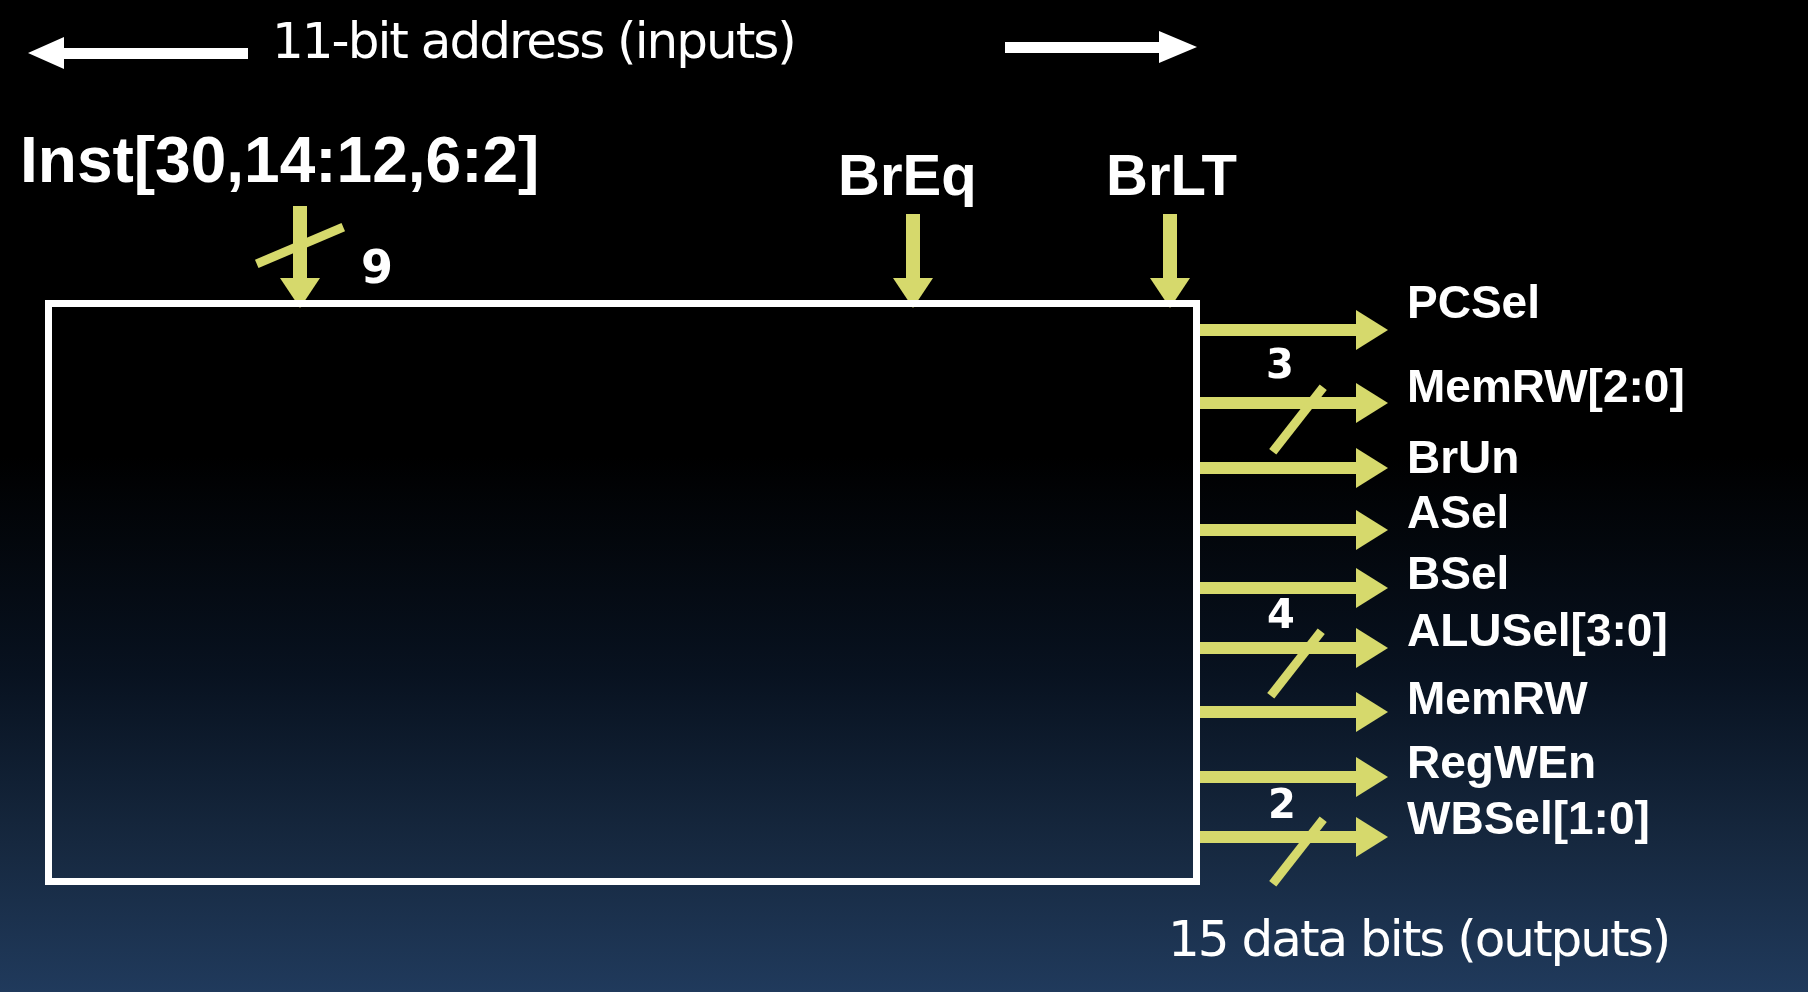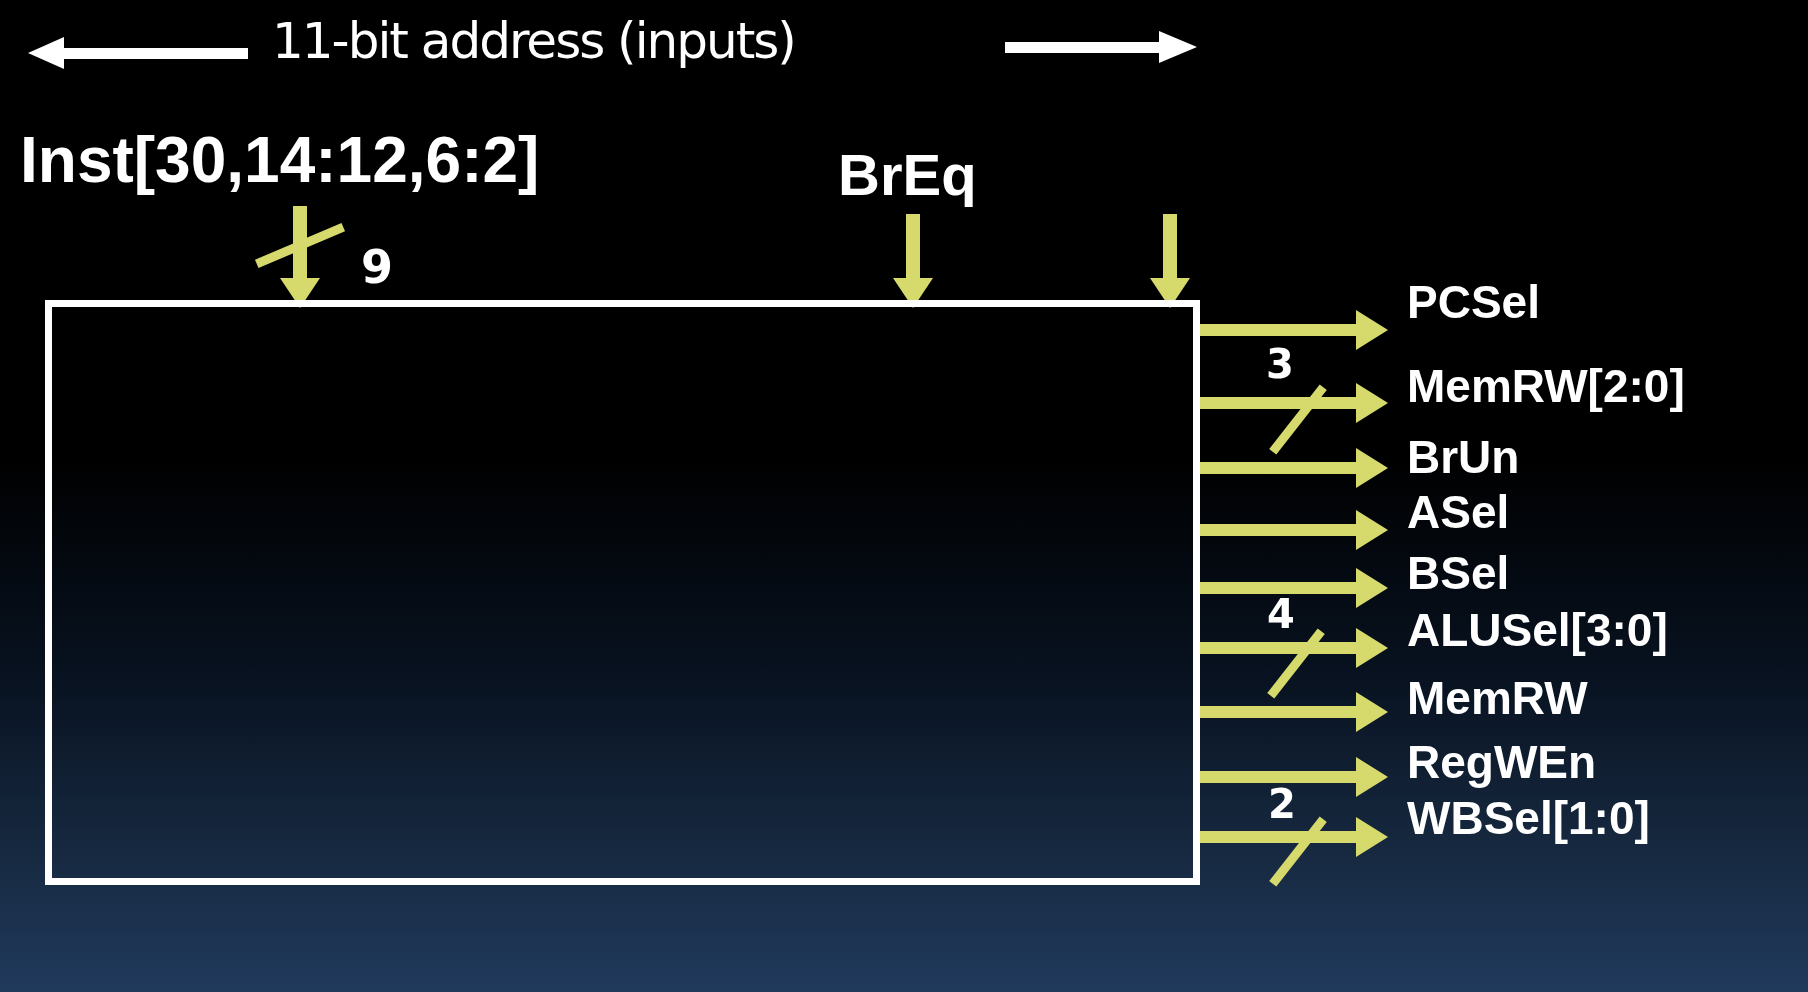--- a/index.html
+++ b/index.html
@@ -34,20 +34,21 @@
 <div id="canvas">
 
   <div class="abs whead-left" style="left:28px;top:37px;"></div>
   <div class="abs wstem" style="left:62px;top:48px;width:186px;"></div>
   <div class="abs caption" style="left:272px;top:12px;">11-bit address (inputs)</div>
   <div class="abs wstem" style="left:1005px;top:42px;width:156px;"></div>
   <div class="abs whead-right" style="left:1159px;top:31px;"></div>
 
   <div class="abs mono" style="left:20px;top:124px;font-size:64px;line-height:72px;">Inst[30,14:12,6:2]</div>
   <div class="abs mono" style="left:838px;top:142px;font-size:58px;line-height:66px;">BrEq</div>
+  <div class="abs mono" style="left:1106px;top:142px;font-size:58px;line-height:66px;">BrLT</div>
 
   <div class="abs bus vstem" style="left:293px;top:206px;height:74px;"></div>
   <div class="abs head-down" style="left:280px;top:278px;"></div>
   <div class="abs slash" style="left:253px;top:241px;width:94px;transform:rotate(-23deg);"></div>
   <div class="abs busnum" style="left:355px;top:242px;width:44px;font-size:46px;line-height:50px;">9</div>
 
   <div class="abs bus vstem" style="left:906px;top:214px;height:66px;"></div>
   <div class="abs head-down" style="left:893px;top:278px;"></div>
   <div class="abs bus vstem" style="left:1163px;top:214px;height:66px;"></div>
   <div class="abs head-down" style="left:1150px;top:278px;"></div>
@@ -84,14 +85,15 @@
   <div class="abs mono out-label" style="top:276px;">PCSel</div>
   <div class="abs mono out-label" style="top:360px;">MemRW[2:0]</div>
   <div class="abs mono out-label" style="top:431px;">BrUn</div>
   <div class="abs mono out-label" style="top:486px;">ASel</div>
   <div class="abs mono out-label" style="top:547px;text-align:right;">BSel</div>
   <div class="abs mono out-label" style="top:604px;">ALUSel[3:0]</div>
   <div class="abs mono out-label" style="top:672px;">MemRW</div>
   <div class="abs mono out-label" style="top:736px;">RegWEn</div>
   <div class="abs mono out-label" style="top:792px;">WBSel[1:0]</div>
 
+  <div class="abs caption" style="left:1168px;top:910px;">15 data bits (outputs)</div>
 
 </div>
 
 </body></html>

